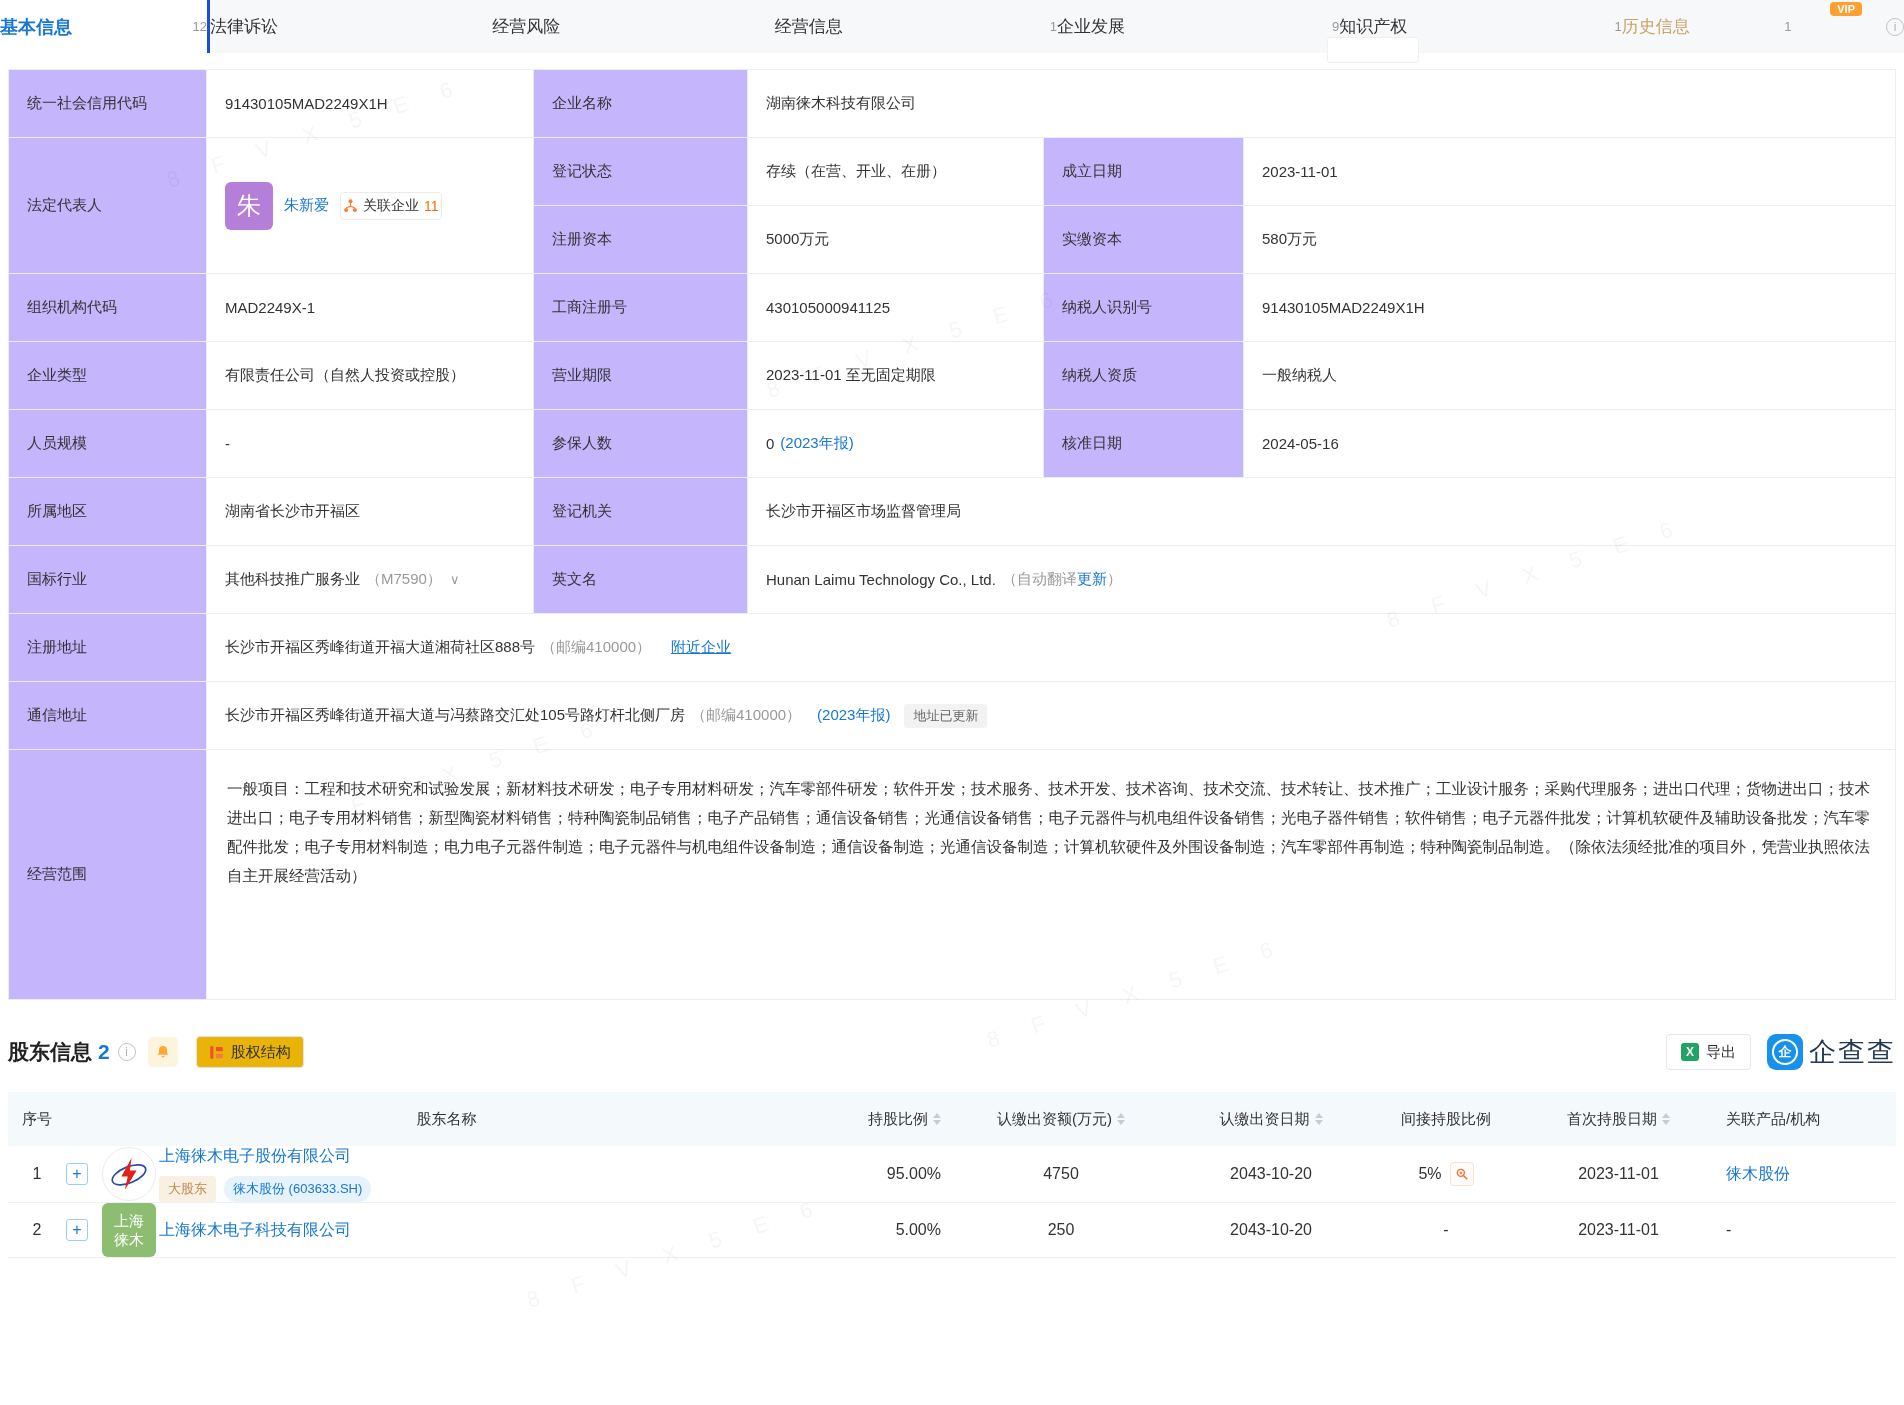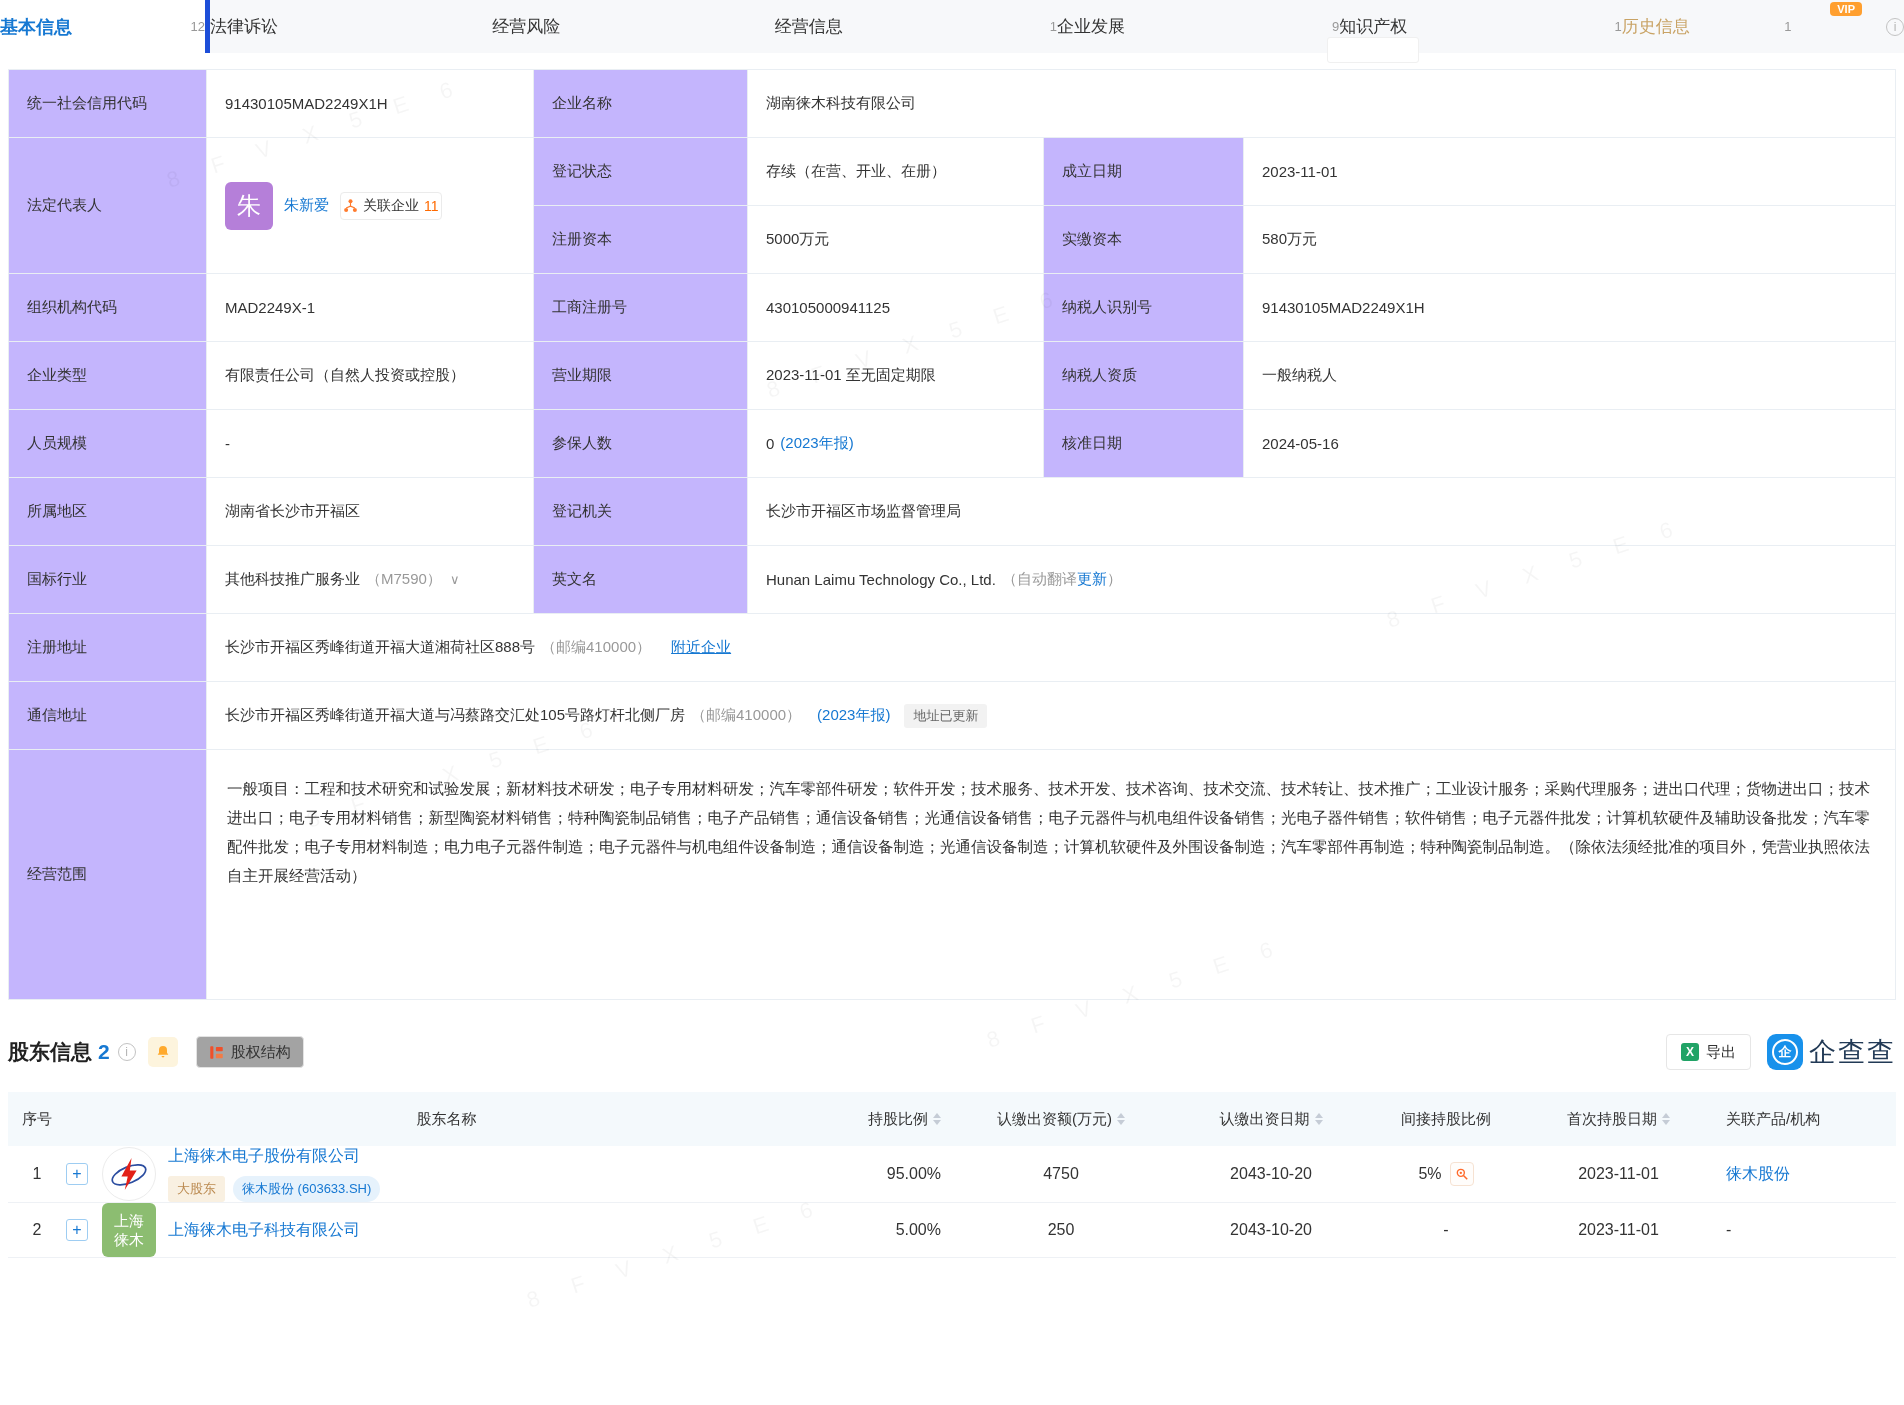--- a/index.html
+++ b/index.html
@@ -11,21 +11,21 @@
   .wm { position:absolute; font-size:22px; letter-spacing:14px; color:#000; opacity:0.035;
         transform:rotate(-18deg); white-space:nowrap; pointer-events:none; }
   .wm:nth-of-type(1){ top:120px; left:160px; } .wm:nth-of-type(2){ top:330px; left:760px; }
   .wm:nth-of-type(3){ top:560px; left:1380px; } .wm:nth-of-type(4){ top:760px; left:300px; }
   .wm:nth-of-type(5){ top:980px; left:980px; } .wm:nth-of-type(6){ top:1240px; left:520px; }
 
   
   .tabs { display:flex; height:53px; background:#f7f8fa; }
   .tab { flex:1; display:flex; align-items:center; justify-content:space-between; gap:6px;
          font-size:17px; color:#333; cursor:pointer; position:relative; }
-  .tab.active { flex:0 0 210px; background:#fff; border-right:5px solid #1d4ed8;
+  .tab.active { flex:0 0 210px; background:#fff; border-right:3px solid #1d4ed8;
                 color:#1678d2; font-weight:bold; font-size:18px; }
   .tab-count { font-size:13px; color:#999; font-weight:normal; }
   .tab.history .tab-label { color:#c9a365; }
   .vip-badge { position:absolute; top:2px; right:42px; background:#ff9f2f; color:#fff;
                font-size:11px; font-weight:bold; padding:1px 7px; border-radius:4px; }
   .circle-i { width:18px; height:18px; border:1px solid #c3c3c3; border-radius:50%;
               color:#b5b5b5; font-size:12px; line-height:16px; text-align:center;
               display:inline-block; font-style:normal; }
   .float-box { position:absolute; left:1327px; top:37px; width:92px; height:26px;
                background:#fff; border:1px solid #f0f0f0; border-radius:3px; }
@@ -50,21 +50,21 @@
   .tag-gray { background:#f2f2f2; color:#666; font-size:13px; padding:3px 9px; border-radius:3px; }
   .scope-cell { display:block; padding:24px 20px; line-height:29px; font-size:15.5px; }
 
   
   .sh-head { margin:34px 8px 0 8px; display:flex; align-items:center; }
   .sh-title { font-size:21px; font-weight:bold; color:#222; }
   .sh-count { font-size:21px; font-weight:bold; color:#1678d2; margin:0 8px 0 6px; }
   .bell-btn { width:30px; height:30px; border-radius:5px; background:#fdf4dd; margin-left:12px;
     display:flex; align-items:center; justify-content:center; cursor:pointer; }
   .equity-btn { margin-left:18px; display:inline-flex; align-items:center; gap:7px;
-    border:1px solid #e3e3e3; border-radius:4px; background:#a3a3a3; height:32px;
+    border:1px solid #e3e3e3; border-radius:4px; background:#eab308; height:32px;
     padding:4px 12px; font-size:15px; cursor:pointer; }
   .sh-head-right { margin-left:auto; display:flex; align-items:center; gap:16px; }
   .export-btn { display:inline-flex; align-items:center; gap:7px; border:1px solid #e6e6e6;
     border-radius:4px; background:#fff; height:36px; padding:0 14px; font-size:15px; cursor:pointer; }
   .xls-ic { width:18px; height:18px; background:#21a366; border-radius:3px; color:#fff;
     font-size:12px; font-weight:bold; display:flex; align-items:center; justify-content:center; }
   .qcc-logo { display:flex; align-items:center; gap:6px; }
   .qcc-ic { width:36px; height:36px; background:#1891eb; border-radius:9px;
     display:flex; align-items:center; justify-content:center; }
   .qcc-ring { width:26px; height:26px; border:2.5px solid #fff; border-radius:50%;
@@ -77,21 +77,21 @@
   .th { background:#f4f9fc; height:54px; font-size:15px; color:#333; }
   .c-center { justify-content:center; } .c-right { justify-content:flex-end; }
   .c-left { justify-content:flex-start; padding-left:20px; }
   .sort { display:inline-flex; flex-direction:column; gap:2px; margin-left:5px; cursor:pointer; }
   .sort i { width:0; height:0; border-left:4px solid transparent; border-right:4px solid transparent; }
   .sort .up { border-bottom:5px solid #c5ccd6; } .sort .dn { border-top:5px solid #c5ccd6; }
   .sh-row { border-bottom:1px solid #eef1f5; }
   .rownum { font-size:16px; }
   .plus-btn { width:22px; height:22px; border:1px solid #9ecdf2; border-radius:3px; color:#1678d2;
     font-size:16px; line-height:19px; text-align:center; cursor:pointer; background:#fff; }
-  .sh-name-cell { gap:12px; padding-right:10px; }
+  .sh-name-cell { gap:3px; padding-right:10px; }
   .logo-circ { width:54px; height:54px; border-radius:50%; border:1px solid #ececec; background:#fff;
     display:flex; align-items:center; justify-content:center; flex:0 0 auto; }
   .avatar-green { width:54px; height:54px; border-radius:6px; background:#8cbd71; color:#fff;
     font-size:15px; line-height:19px; display:flex; flex-direction:column; align-items:center;
     justify-content:center; flex:0 0 auto; }
   .sh-name-block { display:flex; flex-direction:column; gap:9px; }
   .sh-name { font-size:16px; }
   .badges { display:flex; gap:8px; }
   .badge-major { background:#f9f0e1; color:#bb8a50; font-size:13px; padding:4px 9px; border-radius:3px; }
   .badge-stock { background:#e6f2fc; color:#1678d2; font-size:13px; padding:4px 9px; border-radius:13px; cursor:pointer; }

